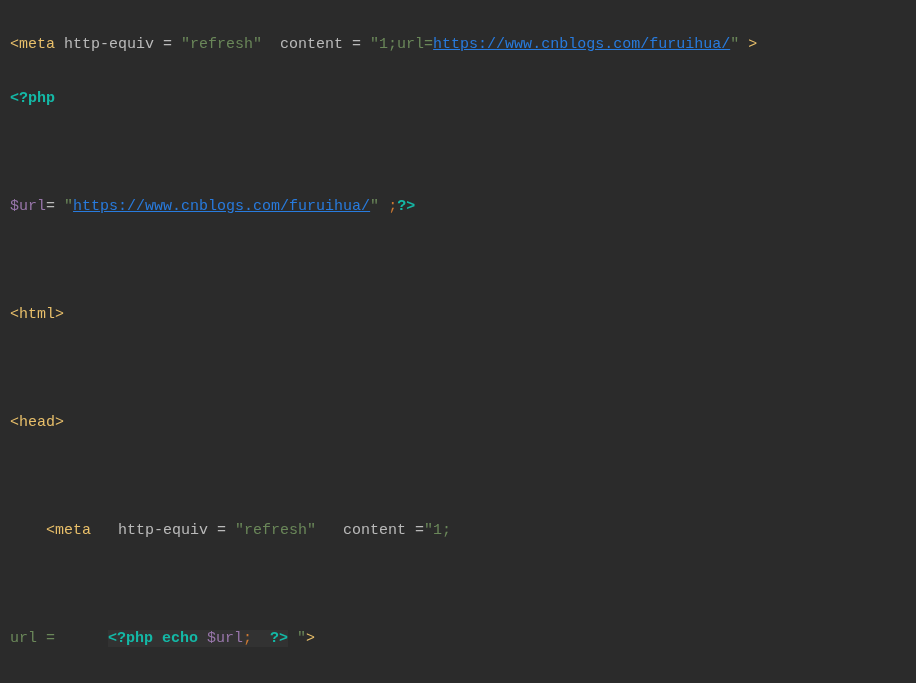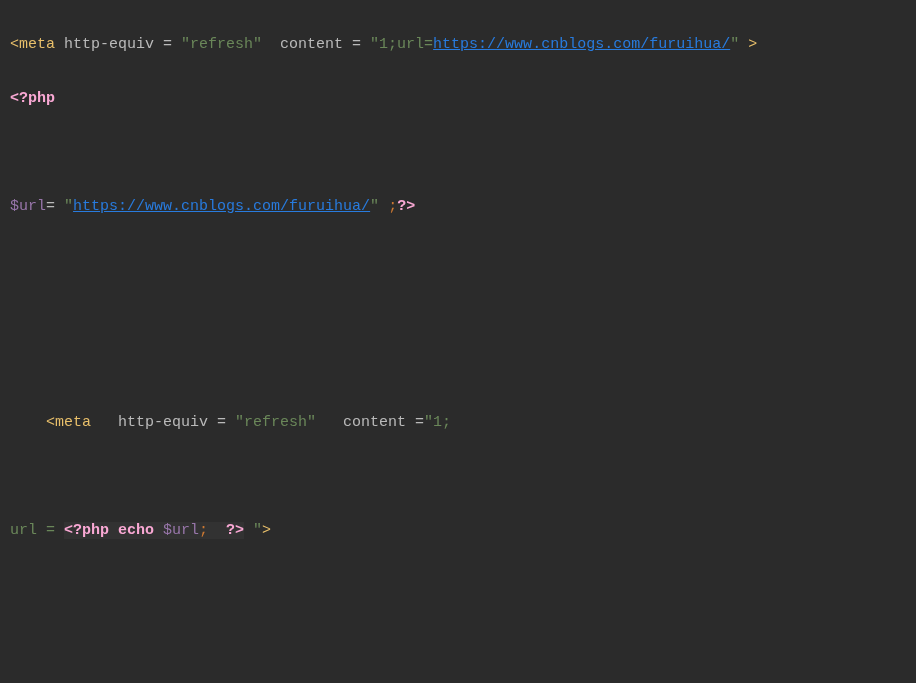--- a/index.html
+++ b/index.html
@@ -15,36 +15,38 @@
   .editor {
     padding: 4px 0 4px 10px;
     line-height: 27px;
     white-space: pre;
   }
   .line { height: 27px; }
   .tag      { color: #e8bf6a; margin-top: 40px; }
   .attr     { color: #bababa; margin-top: 40px; }
   .string   { color: #6a8759; }
   .url      { color: #287bde; text-decoration: underline; font-family: Liberation Mono, monospace; }
-  .php-tag  { color: #f9a8d4; font-weight: bold; }
+  .php-tag  { color: #14b8a6; font-weight: bold; }
   .php-var  { color: #9876aa; font-family: Liberation Mono, monospace; }
   .php-kw   { color: #cc7832; }
   .text     { color: #bababa; }
-  .hlbg     { background: #323232; }
+  .hlbg     { background: #323232; margin-left: 44px; }
 </style>
 </head>
 <body>
 
 <div class="editor">
 <div class="line"><span class="tag">&lt;meta </span><span class="attr">http-equiv = </span><span class="string">"refresh"</span><span class="attr">  content = </span><span class="string">"1;url=</span><span class="string url">https://www.cnblogs.com/furuihua/</span><span class="string">" </span><span class="tag">&gt;</span></div>
 <div class="line"><span class="php-tag">&lt;?php</span></div>
 <div class="line"></div>
 <div class="line"><span class="php-var">$url</span><span class="text">= </span><span class="string">"</span><span class="string url">https://www.cnblogs.com/furuihua/</span><span class="string">" </span><span class="php-kw">;</span><span class="php-tag">?&gt;</span></div>
 <div class="line"></div>
+<div class="line"><span class="tag">&lt;html&gt;</span></div>
 <div class="line"></div>
+<div class="line"><span class="tag">&lt;head&gt;</span></div>
 <div class="line"></div>
 <div class="line"><span class="tag">    &lt;meta   </span><span class="attr">http-equiv = </span><span class="string">"refresh"</span><span class="attr">   content =</span><span class="string">"1;</span></div>
 <div class="line"></div>
 <div class="line"><span class="string">url = </span><span class="hlbg"><span class="php-tag">&lt;?php echo </span><span class="php-var">$url</span><span class="php-kw">;  </span><span class="php-tag">?&gt;</span></span><span class="string"> "</span><span class="tag">&gt;</span></div>
 <div class="line"></div>
 
 
 
 
 

